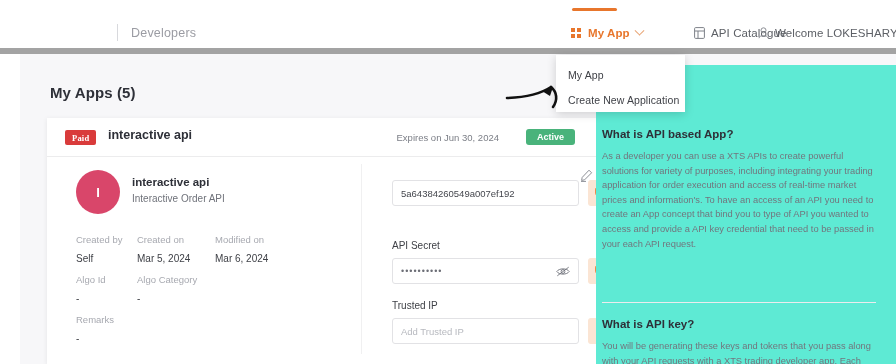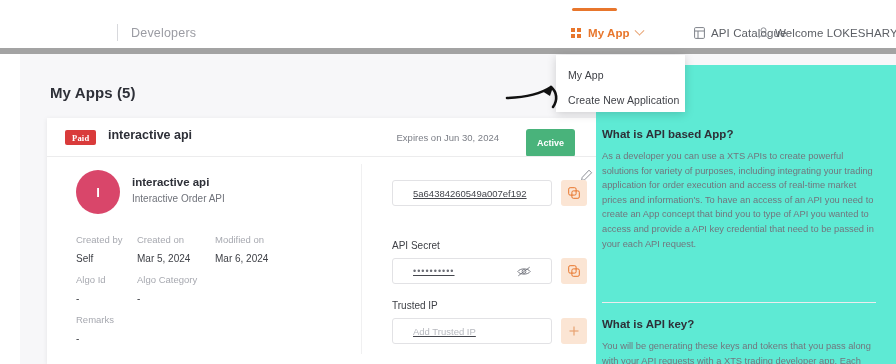--- a/index.html
+++ b/index.html
@@ -88,21 +88,21 @@
     position: absolute; left: 61px; top: 10px;
     font-size: 12.5px; font-weight: bold; color: #2e3038;
   }
   .expires {
     position: absolute; right: 104px; top: 14px;
     font-size: 9.5px; color: #7b7e86; white-space: nowrap;
   }
   .badge-active {
     position: absolute; right: 28px; top: 11px;
     background: #49b37b; color: #ffffff; font-size: 9px; font-weight: bold;
-    padding: 9px 11px; border-radius: 3px;
+    padding: 3px 11px; border-radius: 3px;
   }
 
   .card-sep {
     position: absolute; left: 0; top: 38px; width: 556px; height: 1px; background: #ececed;
   }
   .card-vsep {
     position: absolute; left: 314px; top: 46px; width: 1px; height: 190px; background: #f0f0f1;
   }
 
   
@@ -131,24 +131,24 @@
   .icon-del  { position: absolute; left: 559px; top: 50px; }
 
   .fieldblock { position: absolute; left: 345px; }
   .fb-key { top: 62px; }
   .fb-secret { top: 122px; }
   .fb-ip { top: 182px; }
 
   .field-label { font-size: 10px; color: #3f4147; margin-bottom: 7px; }
   .field-row { display: flex; align-items: center; gap: 9px; }
   .field-input {
-    width: 160px; height: 26px;
+    width: 187px; height: 26px;
     border: 1px solid #e2e2e5; border-radius: 3px; background: #ffffff;
-    display: flex; align-items: center; padding: 0 20px;
-    font-size: 9.5px; color: #44464d; text-decoration: underline;
+    display: flex; align-items: center; padding: 0 8px;
+    font-size: 9.5px; color: #44464d;
   }
   .field-input .dots { letter-spacing: 1px; font-size: 9px; color: #6d6f77; }
   .field-input .ph { color: #b7b9bf; }
   .field-input .grow { flex: 1; overflow: hidden; white-space: nowrap; }
   .sq-btn {
     width: 26px; height: 26px; border-radius: 3px;
     background: #fbe5d4; display: flex; align-items: center; justify-content: center;
   }
 
   

